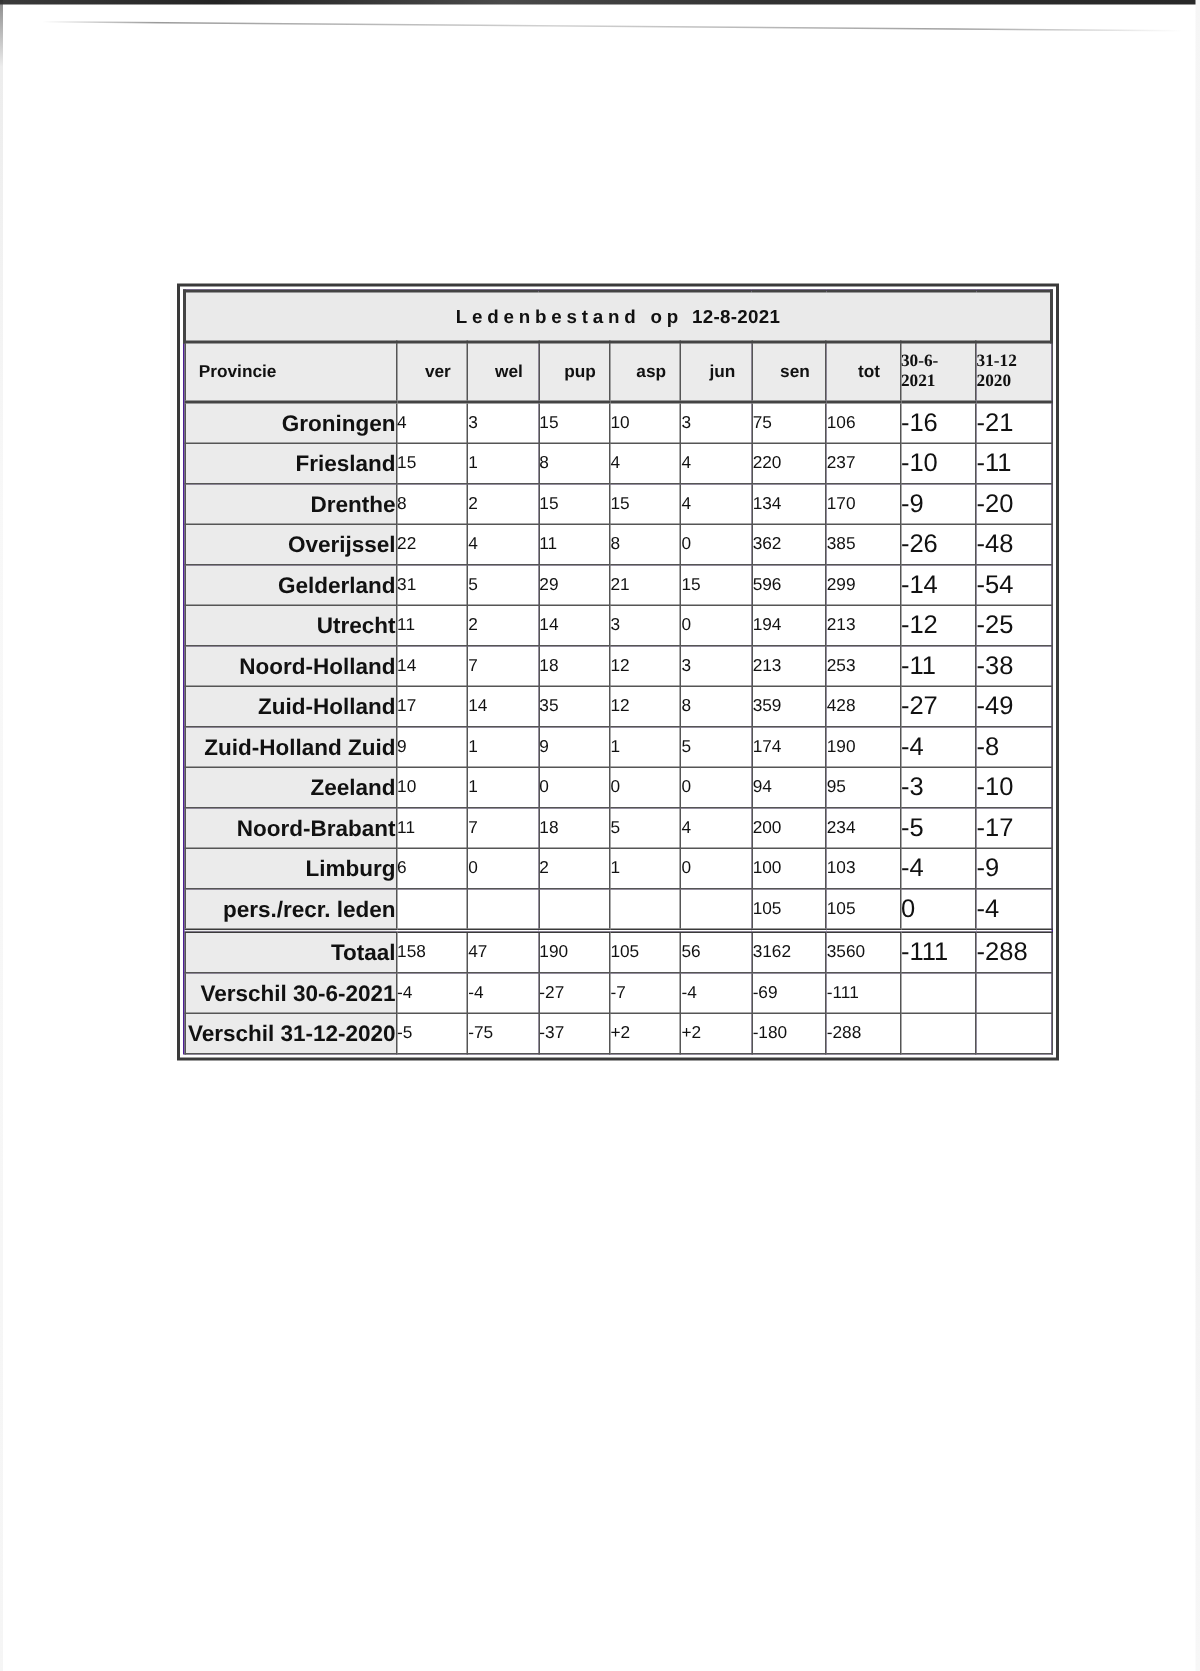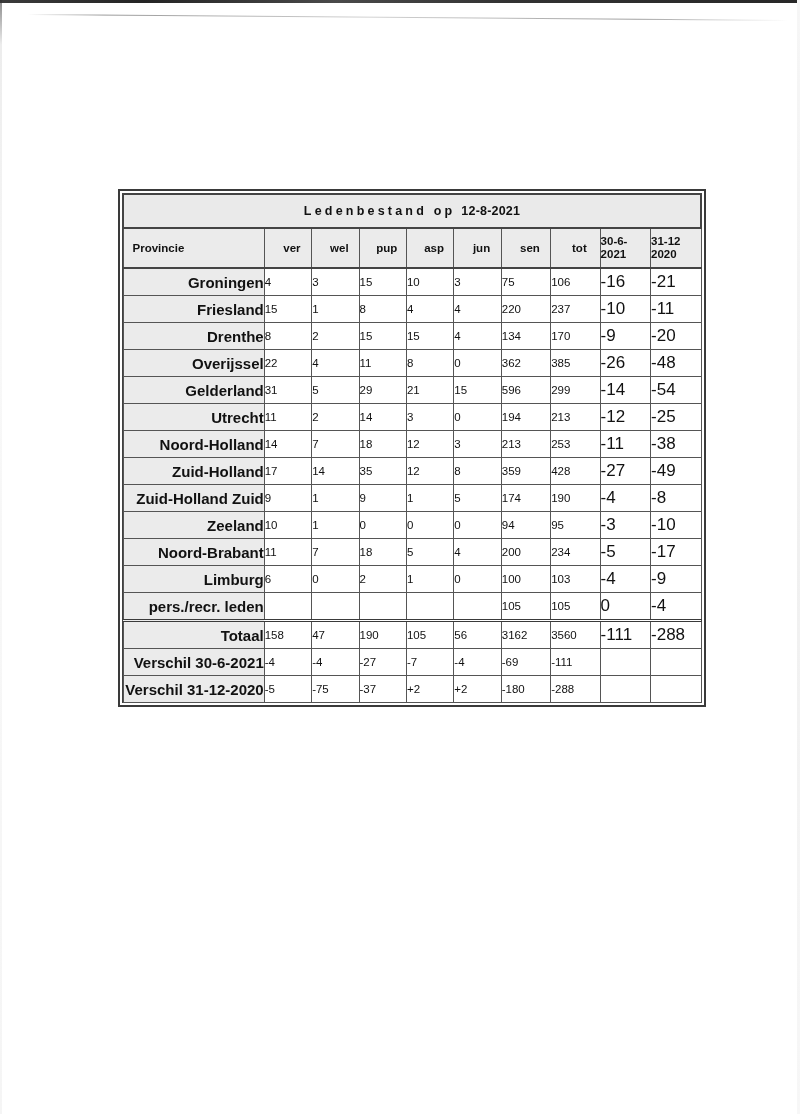--- a/index.html
+++ b/index.html
@@ -65,21 +65,21 @@
   #members-table-wrap {
     position: absolute;
     top: 189px;
     left: 118px;
     width: 580px;
   }
   table.members {
     border-collapse: collapse;
     width: 580px;
     table-layout: fixed;
-    background: #404040;
+    background: #4c1d95;
     font-size: 11px;
   }
   table.members td {
     border: 1px solid #555;
     padding: 0;
     height: 26px;
     vertical-align: middle;
     color: #111;
   }
 
@@ -123,20 +123,21 @@
     margin-top: 30px;
   }
   tr.head-row td.col-num {
     padding-left: 8px;
     text-align: center;
   }
   td.col-cmp {
     padding-left: 6px;
     text-align: left;
     line-height: 1.15;
+    font-family: Liberation Serif, serif;
   }
 
   
   td.prov {
     background: #ebebeb;
     font-weight: bold;
     font-size: 15px;
     padding-left: 9px;
     text-align: right;
     border-right: 2px solid #444;

